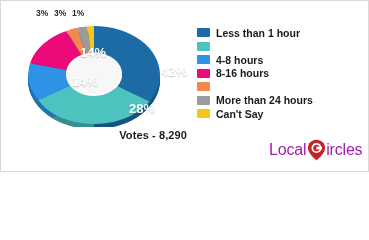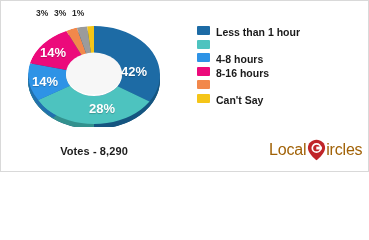--- a/index.html
+++ b/index.html
@@ -44,56 +44,55 @@
 
   .pct-label {
     position: absolute;
     color: #ffffff;
     font-weight: bold;
     font-family: "Liberation Sans", sans-serif;
     white-space: nowrap;
     text-shadow: 0 1px 1px rgba(0,0,0,0.22);
     pointer-events: none;
   }
-  .pct-big { font-size: 13px; }
+  .pct-big { font-size: 13px; margin-left: 40px; }
 
   .pct-small {
     position: absolute;
     color: #2b2b2b;
     font-weight: bold;
     font-size: 8.5px;
     font-family: "Liberation Sans", sans-serif;
     white-space: nowrap;
     text-shadow: none;
   }
 
   .votes-line {
     position: absolute;
     left: 0;
     top: 128px;
     width: 186px;
-    text-align: center;
+    text-align: right;
     font-size: 11px;
     font-weight: bold;
     color: #1c1c1c;
     font-family: "Liberation Sans", sans-serif;
     letter-spacing: 0.1px;
-    margin-top: 16px;
   }
 
   
   .legend-panel {
     position: absolute;
     left: 196px;
     top: 25px;
     width: 168px;
   }
   .legend-row {
     display: flex;
-    align-items: flex-start;
+    align-items: center;
     height: 13px;
     margin-bottom: 0.5px;
   }
   .legend-swatch {
     width: 13px;
     height: 9px;
     flex: 0 0 13px;
     margin-right: 6px;
     border-radius: 1px;
   }
@@ -110,21 +109,21 @@
   .logo {
     position: absolute;
     left: 268px;
     top: 137px;
     display: flex;
     align-items: center;
     height: 24px;
   }
   .logo-text-a, .logo-text-b {
     font-size: 16px;
-    color: #a16207;
+    color: #a21caf;
     font-family: "Liberation Sans", sans-serif;
     letter-spacing: -0.2px;
   }
   .logo-mark {
     position: relative;
     width: 19px;
     height: 22px;
     margin: 0 0px 0 1px;
   }
   .logo-mark svg { display: block; }
@@ -204,20 +203,24 @@
 
     <div class="legend-row">
       <span class="legend-swatch" style="background:#EC0A7B;"></span>
       <span class="legend-label">8-16 hours</span>
     </div>
 
     <div class="legend-row">
       <span class="legend-swatch" style="background:#F2884B;"></span>
     </div>
 
+    <div class="legend-row">
+      <span class="legend-swatch" style="background:#9B9B9B;"></span>
+      <span class="legend-label">More than 24 hours</span>
+    </div>
 
     <div class="legend-row">
       <span class="legend-swatch" style="background:#F5C518;"></span>
       <span class="legend-label">Can't Say</span>
     </div>
   </div>
 
   <div class="logo">
     <span class="logo-text-a">Local</span>
     <span class="logo-mark">

